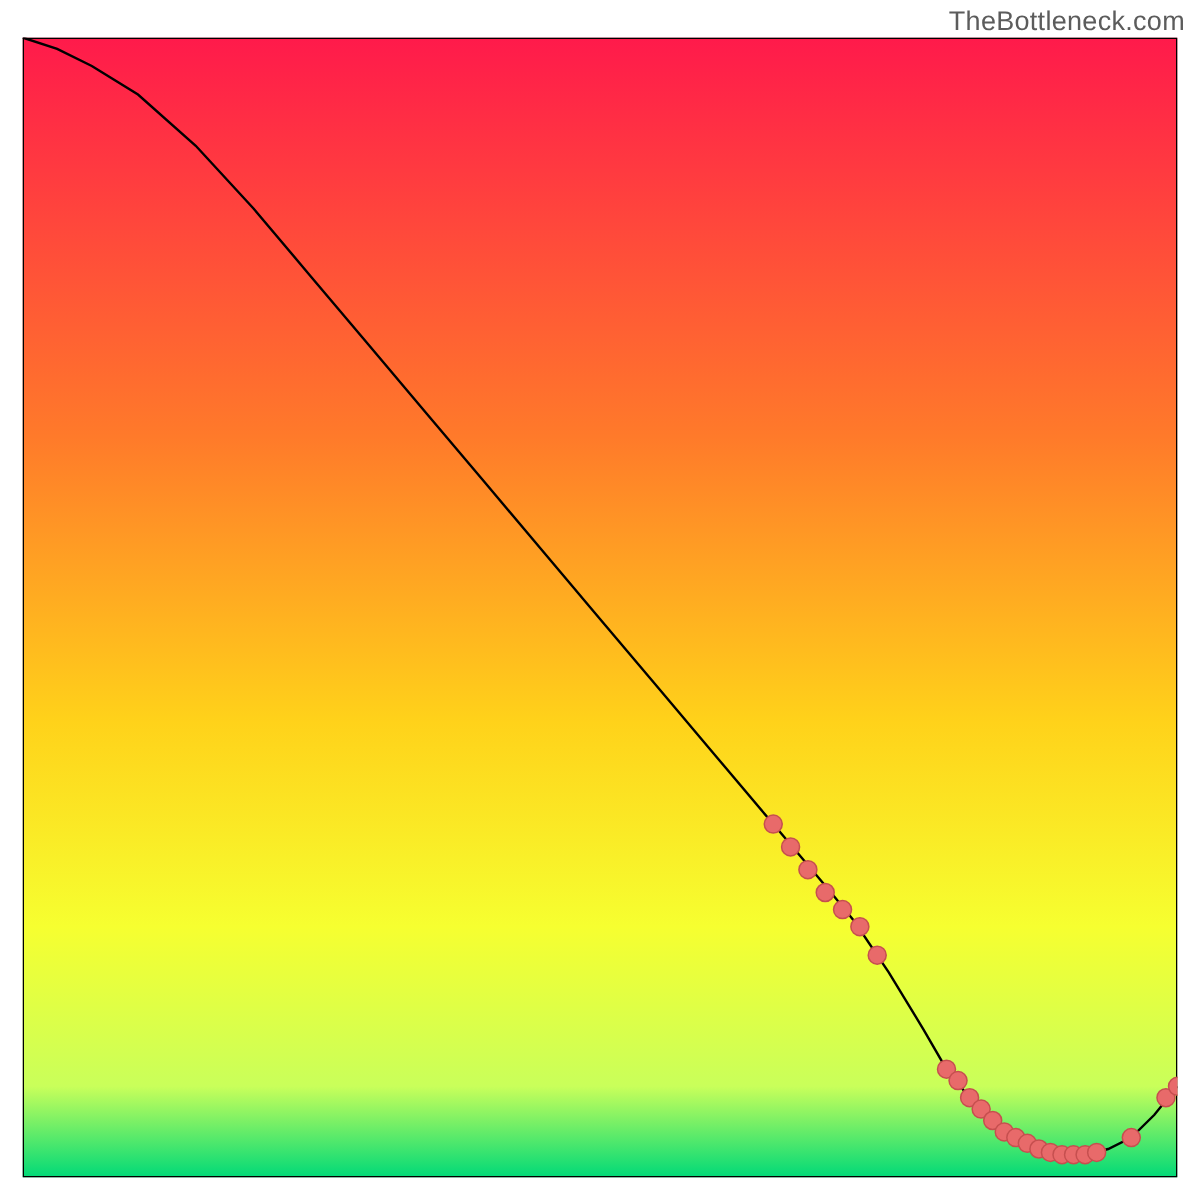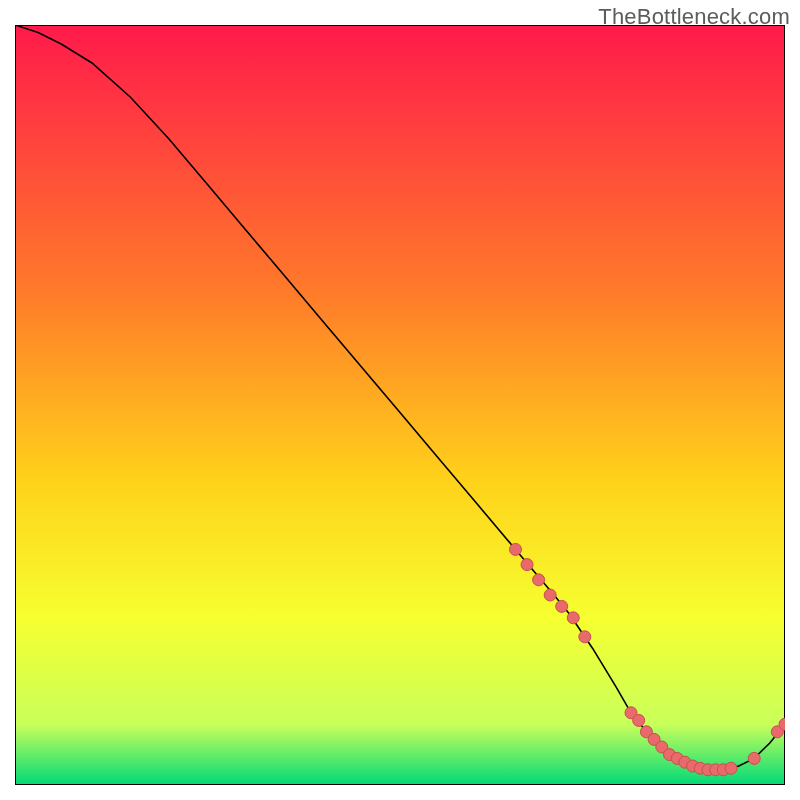--- a/index.html
+++ b/index.html
@@ -13,21 +13,21 @@
   }
   .stage {
     position: relative;
     width: 800px;
     height: 800px;
   }
   .watermark {
     position: absolute;
     top: 4px;
     right: 10px;
-    font-size: 22px;
+    font-size: 18px;
     color: #5c5c5c;
     font-weight: 400;
     letter-spacing: 0.2px;
   }
   .plot {
     position: absolute;
     left: 15px;
     top: 25px;
     width: 770px;
     height: 760px;

